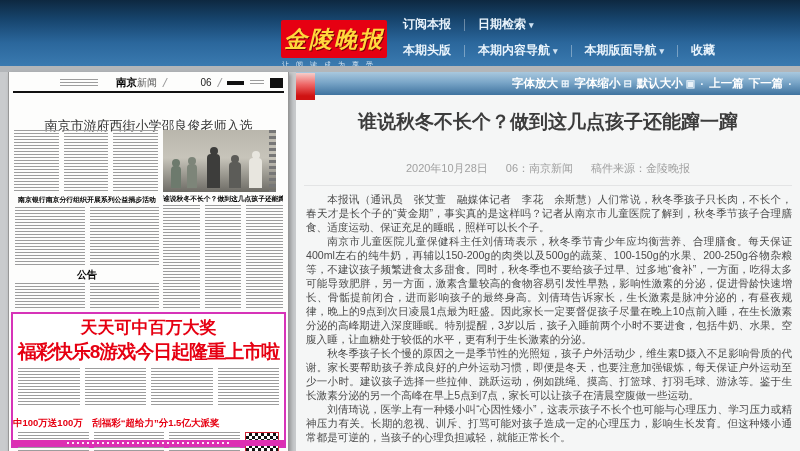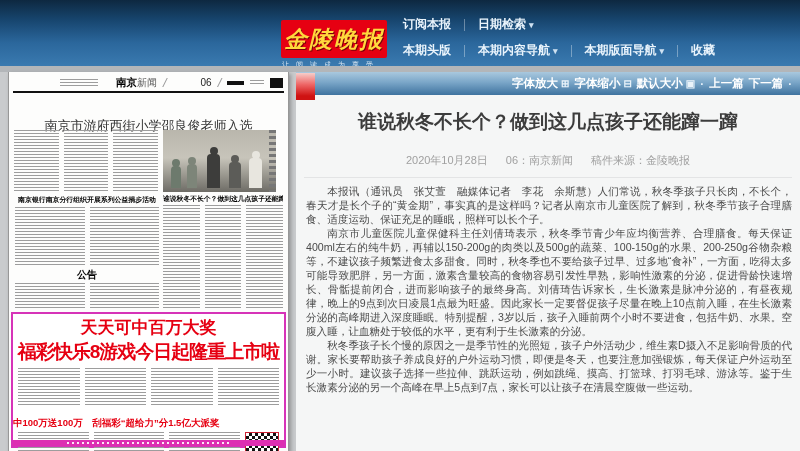--- a/index.html
+++ b/index.html
@@ -89,21 +89,21 @@
     background:linear-gradient(180deg,#a9c8de 0%,#7aa6c8 45%,#3f739f 100%);
     display:flex;justify-content:flex-end;align-items:center;color:#fff;font-size:11.5px;
     font-weight:bold;padding-right:8px;box-sizing:border-box;gap:5px;}
   .tb-btn{display:flex;align-items:center;gap:3px;cursor:pointer;white-space:nowrap;}
   .tb-ic{font-size:10px;color:#eaf3fa;}
   .tb-dot{color:#e8f2fa;}
   .red-corner{position:absolute;top:1px;left:0;width:19px;height:27px;z-index:3;
     background:linear-gradient(180deg,#f6cdc9 0%,#e66,#cf1212 85%);}
   .article{position:absolute;top:23px;left:0;width:504px;height:356px;background:#f5f6f6;}
   .a-title{margin:14px 6px 0 6px;text-align:center;font-size:19px;font-weight:bold;color:#3c3c3c;}
-  .a-meta{margin-top:18px;display:flex;justify-content:center;gap:18px;font-size:11px;color:#a0a0a0;}
+  .a-meta{margin-top:26px;display:flex;justify-content:center;gap:18px;font-size:11px;color:#a0a0a0;}
   .a-div{margin:9px 8px 0 8px;border-bottom:1px solid #e3e4e5;}
   .a-body{margin:6px 8px 0 10px;font-size:10.6px;line-height:14px;color:#4a4a4a;
     text-align:justify;}
   .a-body p{margin:0;text-indent:2em;}
 </style>
 </head>
 <body>
 
 <div id="app">
 
@@ -236,17 +236,18 @@
       <div class="a-meta">
         <span>2020年10月28日</span>
         <span>06：南京新闻</span>
         <span>稿件来源：金陵晚报</span>
       </div>
       <div class="a-div"></div>
       <div class="a-body">
         <p>本报讯（通讯员　张艾萱　融媒体记者　李花　余斯慧）人们常说，秋冬季孩子只长肉，不长个，春天才是长个子的“黄金期”，事实真的是这样吗？记者从南京市儿童医院了解到，秋冬季节孩子合理膳食、适度运动、保证充足的睡眠，照样可以长个子。</p>
         <p>南京市儿童医院儿童保健科主任刘倩琦表示，秋冬季节青少年应均衡营养、合理膳食。每天保证400ml左右的纯牛奶，再辅以150-200g的肉类以及500g的蔬菜、100-150g的水果、200-250g谷物杂粮等，不建议孩子频繁进食太多甜食。同时，秋冬季也不要给孩子过早、过多地“食补”，一方面，吃得太多可能导致肥胖，另一方面，激素含量较高的食物容易引发性早熟，影响性激素的分泌，促进骨龄快速增长、骨骺提前闭合，进而影响孩子的最终身高。刘倩琦告诉家长，生长激素是脉冲分泌的，有昼夜规律，晚上的9点到次日凌晨1点最为旺盛。因此家长一定要督促孩子尽量在晚上10点前入睡，在生长激素分泌的高峰期进入深度睡眠。特别提醒，3岁以后，孩子入睡前两个小时不要进食，包括牛奶、水果。空腹入睡，让血糖处于较低的水平，更有利于生长激素的分泌。</p>
         <p>秋冬季孩子长个慢的原因之一是季节性的光照短，孩子户外活动少，维生素D摄入不足影响骨质的代谢。家长要帮助孩子养成良好的户外运动习惯，即便是冬天，也要注意加强锻炼，每天保证户外运动至少一小时。建议孩子选择一些拉伸、跳跃运动，例如跳绳、摸高、打篮球、打羽毛球、游泳等。鉴于生长激素分泌的另一个高峰在早上5点到7点，家长可以让孩子在清晨空腹做一些运动。</p>
+        <p>刘倩琦说，医学上有一种矮小叫“心因性矮小”，这表示孩子不长个也可能与心理压力、学习压力或精神压力有关。长期的忽视、训斥、打骂可能对孩子造成一定的心理压力，影响生长发育。但这种矮小通常都是可逆的，当孩子的心理负担减轻，就能正常长个。</p>
       </div>
     </div>
   </div>
 
 </div>
 
 </body></html>

